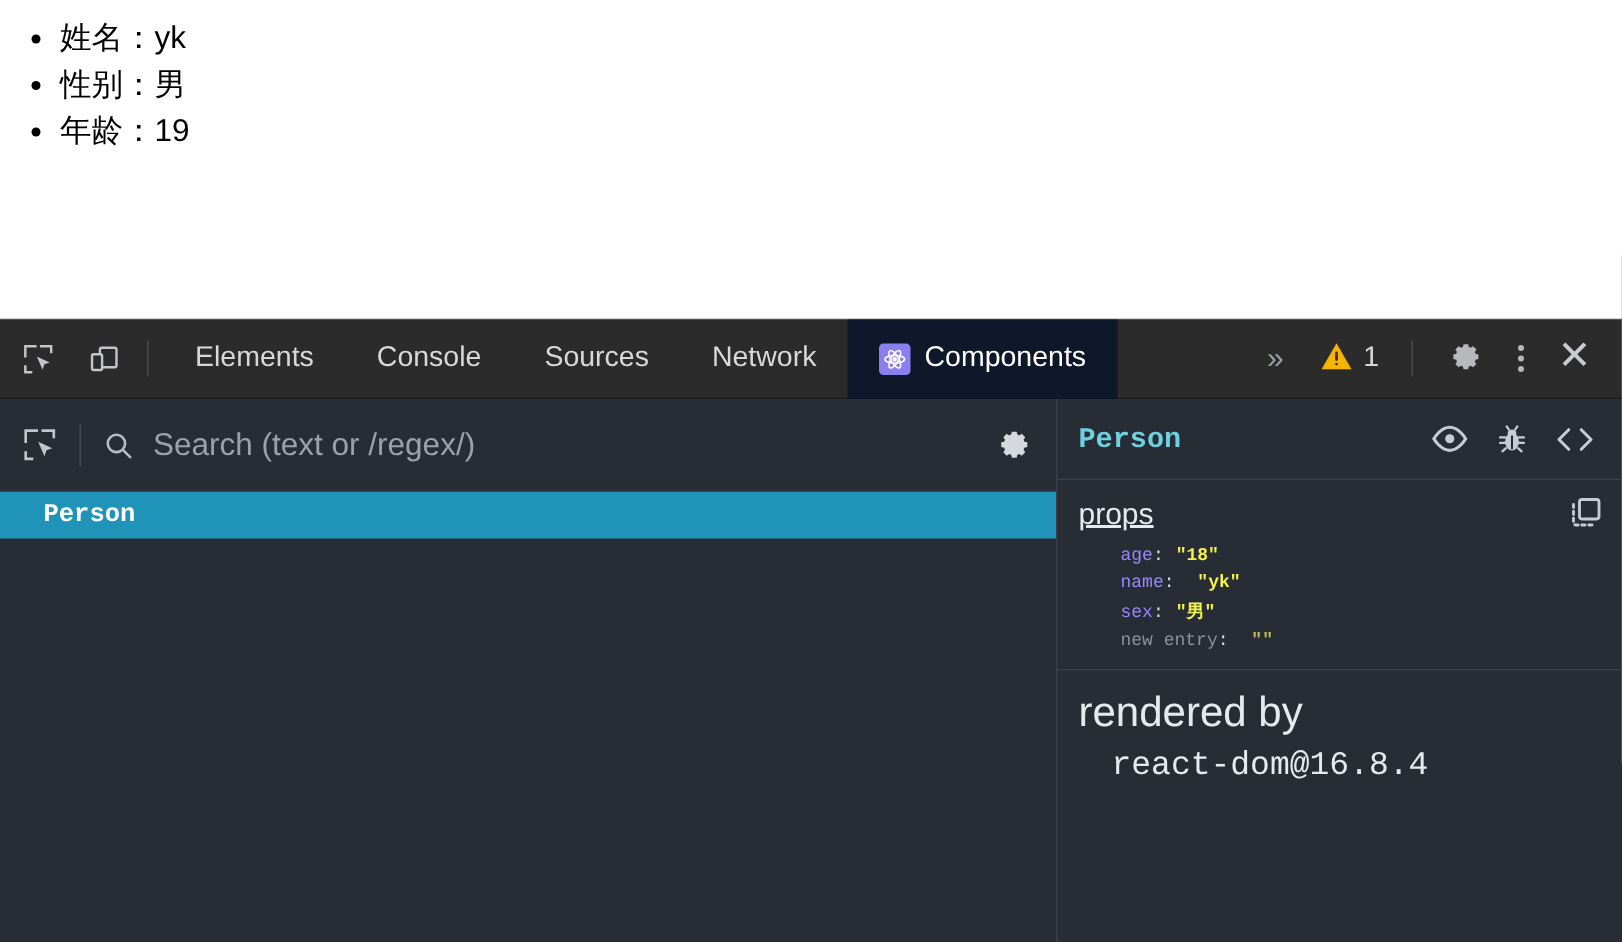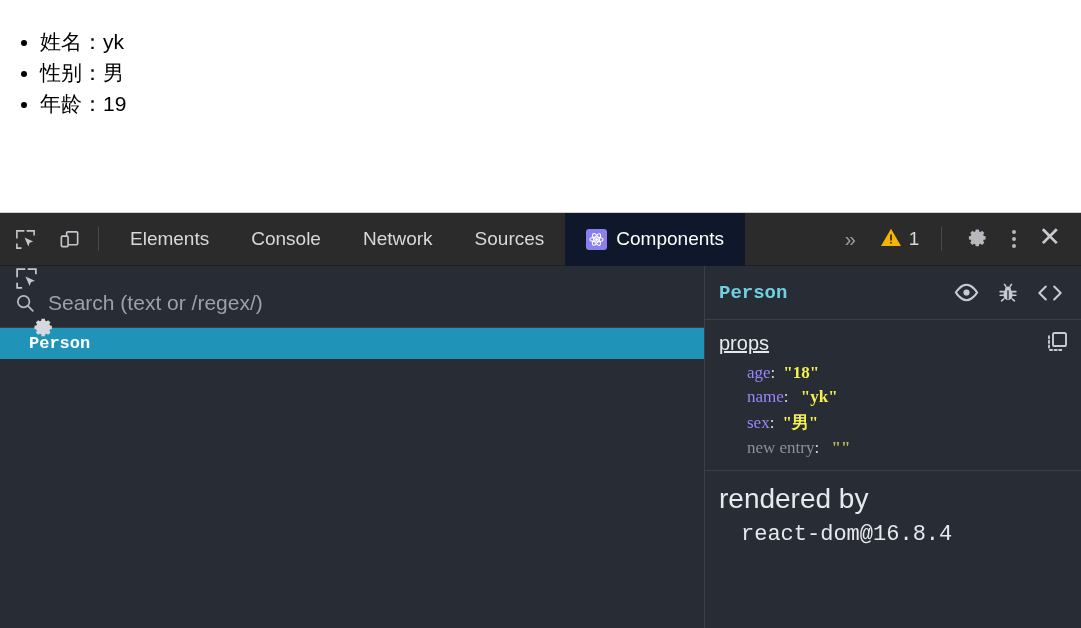--- a/index.html
+++ b/index.html
@@ -7,21 +7,21 @@
     margin: 0; padding: 0;
     width: 1081px; height: 628px;
     overflow: hidden;
     background: #ffffff;
     font-family: "Liberation Sans", sans-serif;
   }
 
   
   #page-area {
     position: absolute;
-    left: 0; top: 16px;
+    left: 0; top: 0;
     width: 1081px; height: 212px;
     background: #ffffff;
   }
   #page-list {
     margin: 0;
     padding: 12px 0 0 40px;
     list-style: disc;
   }
   #page-list li {
     font-family: "Liberation Sans", sans-serif;
@@ -129,24 +129,23 @@
   }
   #tree-pane {
     width: 705px;
     background: #282c34;
     position: relative;
     border-right: 1px solid #3b4048;
   }
   #tree-toolbar {
     height: 62px;
     display: flex;
-    align-items: flex-start;
+    align-items: center;
     border-bottom: 1px solid #3b4048;
     padding-left: 14px;
-    flex-direction: column;
   }
   #tree-toolbar .tb-sep2 {
     width: 1px; height: 28px;
     background: #464b54;
     margin: 0 14px;
   }
   .search-wrap {
     flex: 1;
     display: flex;
     align-items: center;
@@ -230,22 +229,22 @@
   }
   .section-copy {
     position: absolute;
     right: 12px; top: 10px;
     cursor: pointer;
   }
   .prop-row {
     display: flex;
     align-items: baseline;
     padding: 2px 14px 2px 42px;
-    font-family: Liberation Serif, serif;
-    font-size: 17px;
+    font-family: Liberation Mono, monospace;
+    font-size: 12px;
     white-space: pre;
     cursor: pointer;
     text-align: right;
   }
   .prop-key { color: #9a86fd; }
   .prop-key.dim { color: #8b9099; }
   .prop-colon { color: #d8dee6; margin-right: 8px; }
   .prop-val { color: #f2f24d; font-weight: bold; }
   .prop-val.dim { color: #bdb95a; }
 
@@ -297,24 +296,24 @@
 
     <div class="tb-sep"></div>
 
     <div class="main-tab">
       <span>Elements</span>
     </div>
     <div class="main-tab">
       <span>Console</span>
     </div>
     <div class="main-tab">
+      <span>Sources</span>
+    </div>
+    <div class="main-tab">
       <span>Network</span>
-    </div>
-    <div class="main-tab">
-      <span>Sources</span>
     </div>
     <div class="main-tab active">
       <span class="atom-badge">
         <svg width="15" height="15" viewBox="0 0 24 24">
           <ellipse cx="12" cy="12" rx="10.5" ry="4" fill="none" stroke="#ffffff" stroke-width="1.7"></ellipse>
           <ellipse cx="12" cy="12" rx="10.5" ry="4" fill="none" stroke="#ffffff" stroke-width="1.7" transform="rotate(60 12 12)"></ellipse>
           <ellipse cx="12" cy="12" rx="10.5" ry="4" fill="none" stroke="#ffffff" stroke-width="1.7" transform="rotate(120 12 12)"></ellipse>
           <circle cx="12" cy="12" r="2.4" fill="#ffffff"></circle>
         </svg>
       </span>

